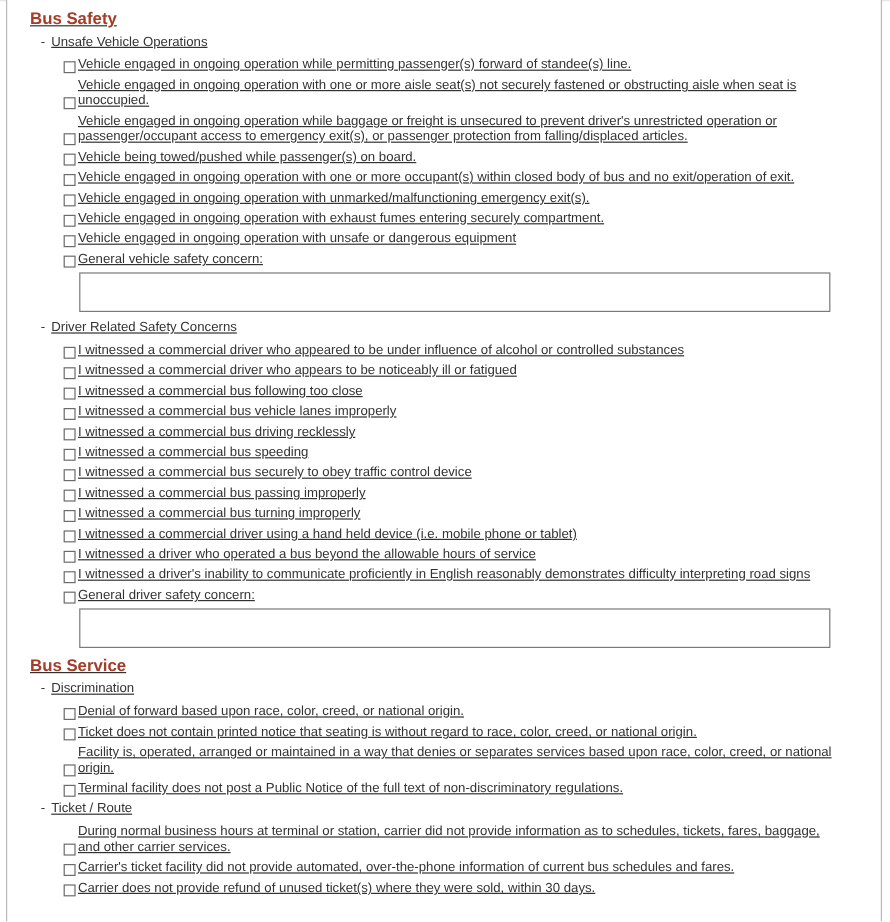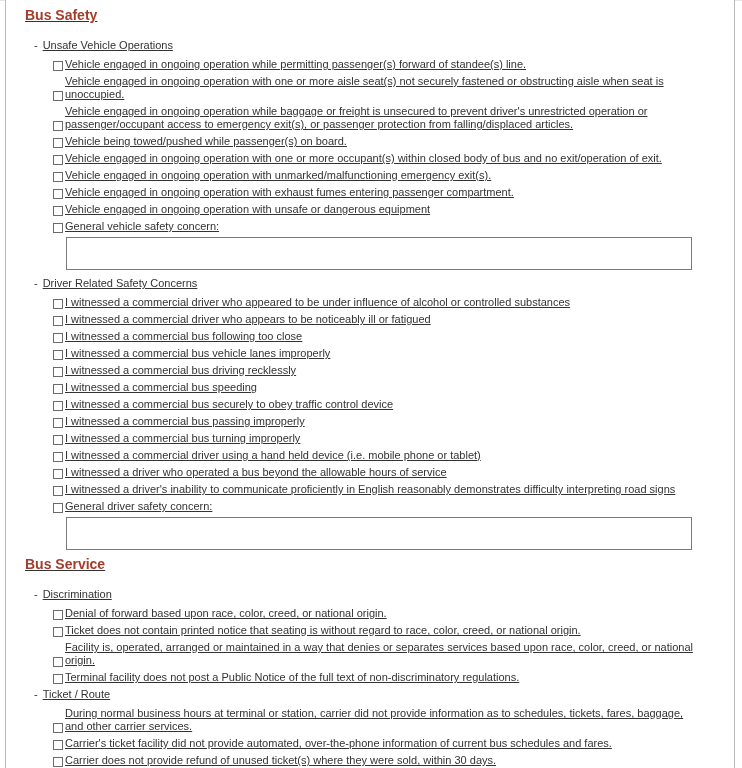--- a/index.html
+++ b/index.html
@@ -21,21 +21,21 @@
   .page {
     position:absolute; top:0; left:5px; width:730px; height:768px;
     border-left:1px solid var(--page-border);
     border-right:1px solid var(--page-border);
     padding-top:7px; overflow:hidden; background:#fff;text-decoration:underline;
   }
   .section-title {
     color:var(--accent); font-size:14px; font-weight:bold;
     margin:1px 0 6px 19px; line-height:15px;
   }
-  .section-title + .group-label { margin-top:16px; }
+  .section-title + .group-label { margin-top:6px; }
   .group-label {
     margin:4px 0 6px 28px; line-height:13px; color:var(--text);
   }
   .collapse-glyph { display:inline-block; margin-right:5px; }
   .item {
     display:flex; align-items:flex-end;
     margin:0 8px 4px 47px; line-height:13px;
   }
   .cb {
     appearance:none; -webkit-appearance:none;
@@ -81,21 +81,21 @@
       <div class="item">
         <input type="checkbox" class="cb" style="">
         <span class="item-label">Vehicle engaged in ongoing operation with one or more occupant(s) within closed body of bus and no exit/operation of exit.</span>
       </div>
       <div class="item">
         <input type="checkbox" class="cb" style="">
         <span class="item-label">Vehicle engaged in ongoing operation with unmarked/malfunctioning emergency exit(s).</span>
       </div>
       <div class="item">
         <input type="checkbox" class="cb" style="">
-        <span class="item-label">Vehicle engaged in ongoing operation with exhaust fumes entering passenger compartment.</span>
+        <span class="item-label">Vehicle engaged in ongoing operation with exhaust fumes entering securely compartment.</span>
       </div>
       <div class="item">
         <input type="checkbox" class="cb" style="">
         <span class="item-label">Vehicle engaged in ongoing operation with unsafe or dangerous equipment</span>
       </div>
       <div class="item">
         <input type="checkbox" class="cb" style="">
         <span class="item-label">General vehicle safety concern:</span>
       </div>
       <textarea class="concern-textarea" style=""></textarea>

